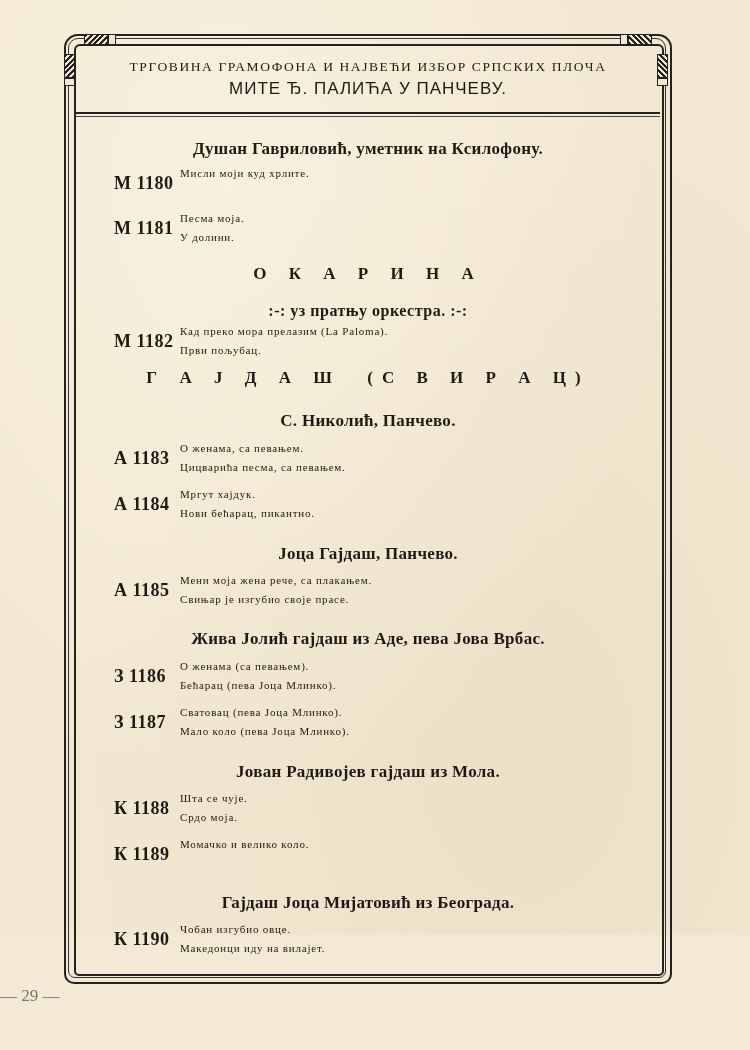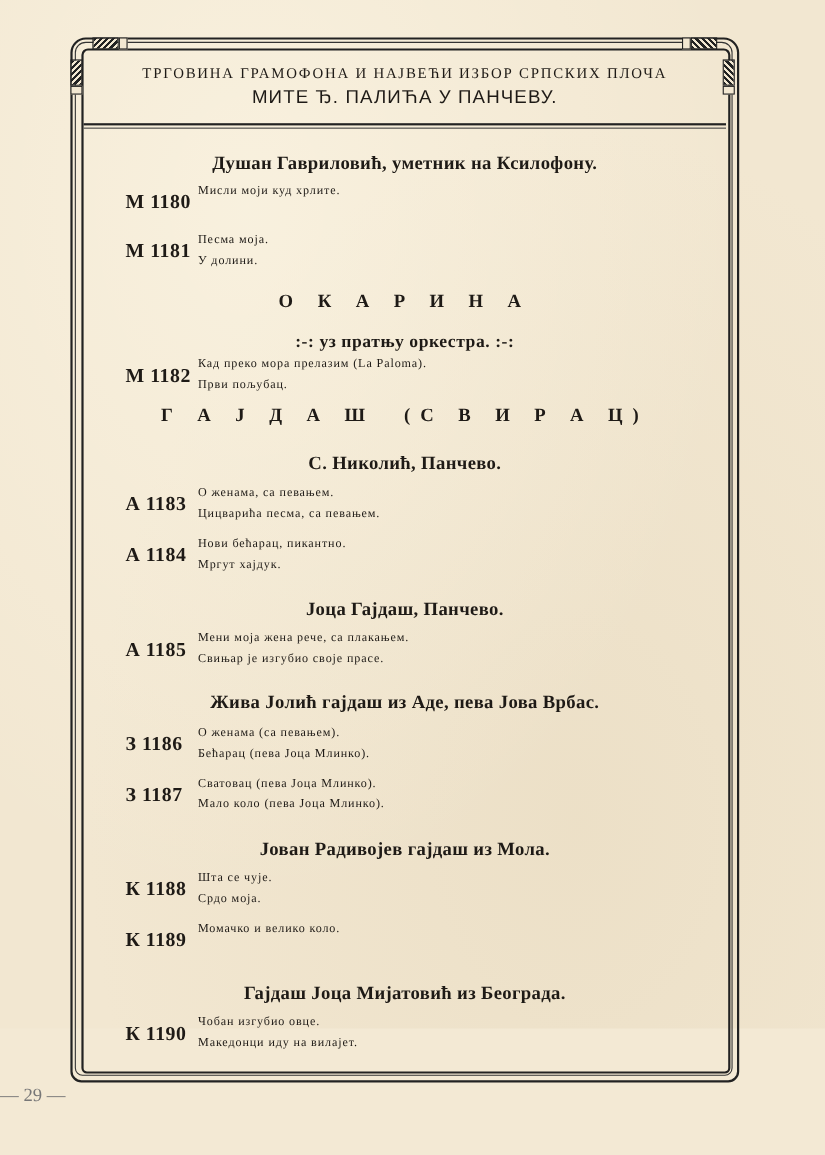--- a/index.html
+++ b/index.html
@@ -215,22 +215,22 @@
     <div class="record" style="top:439px;">
       <span class="code">А 1183</span>
       <div class="titles">
         <div>О женама, са певањем.</div>
         <div>Цицварића песма, са певањем.</div>
       </div>
     </div>
     <div class="record" style="top:485px;">
       <span class="code">А 1184</span>
       <div class="titles">
+        <div>Мргут хајдук.</div>
         <div>Нови бећарац, пикантно.</div>
-        <div>Мргут хајдук.</div>
       </div>
     </div>
 
     <div class="artist" style="top:544px;">Јоца Гајдаш, Панчево.</div>
     <div class="record" style="top:571px;">
       <span class="code">А 1185</span>
       <div class="titles">
         <div>Мени моја жена рече, са плакањем.</div>
         <div>Свињар је изгубио своје прасе.</div>
       </div>

